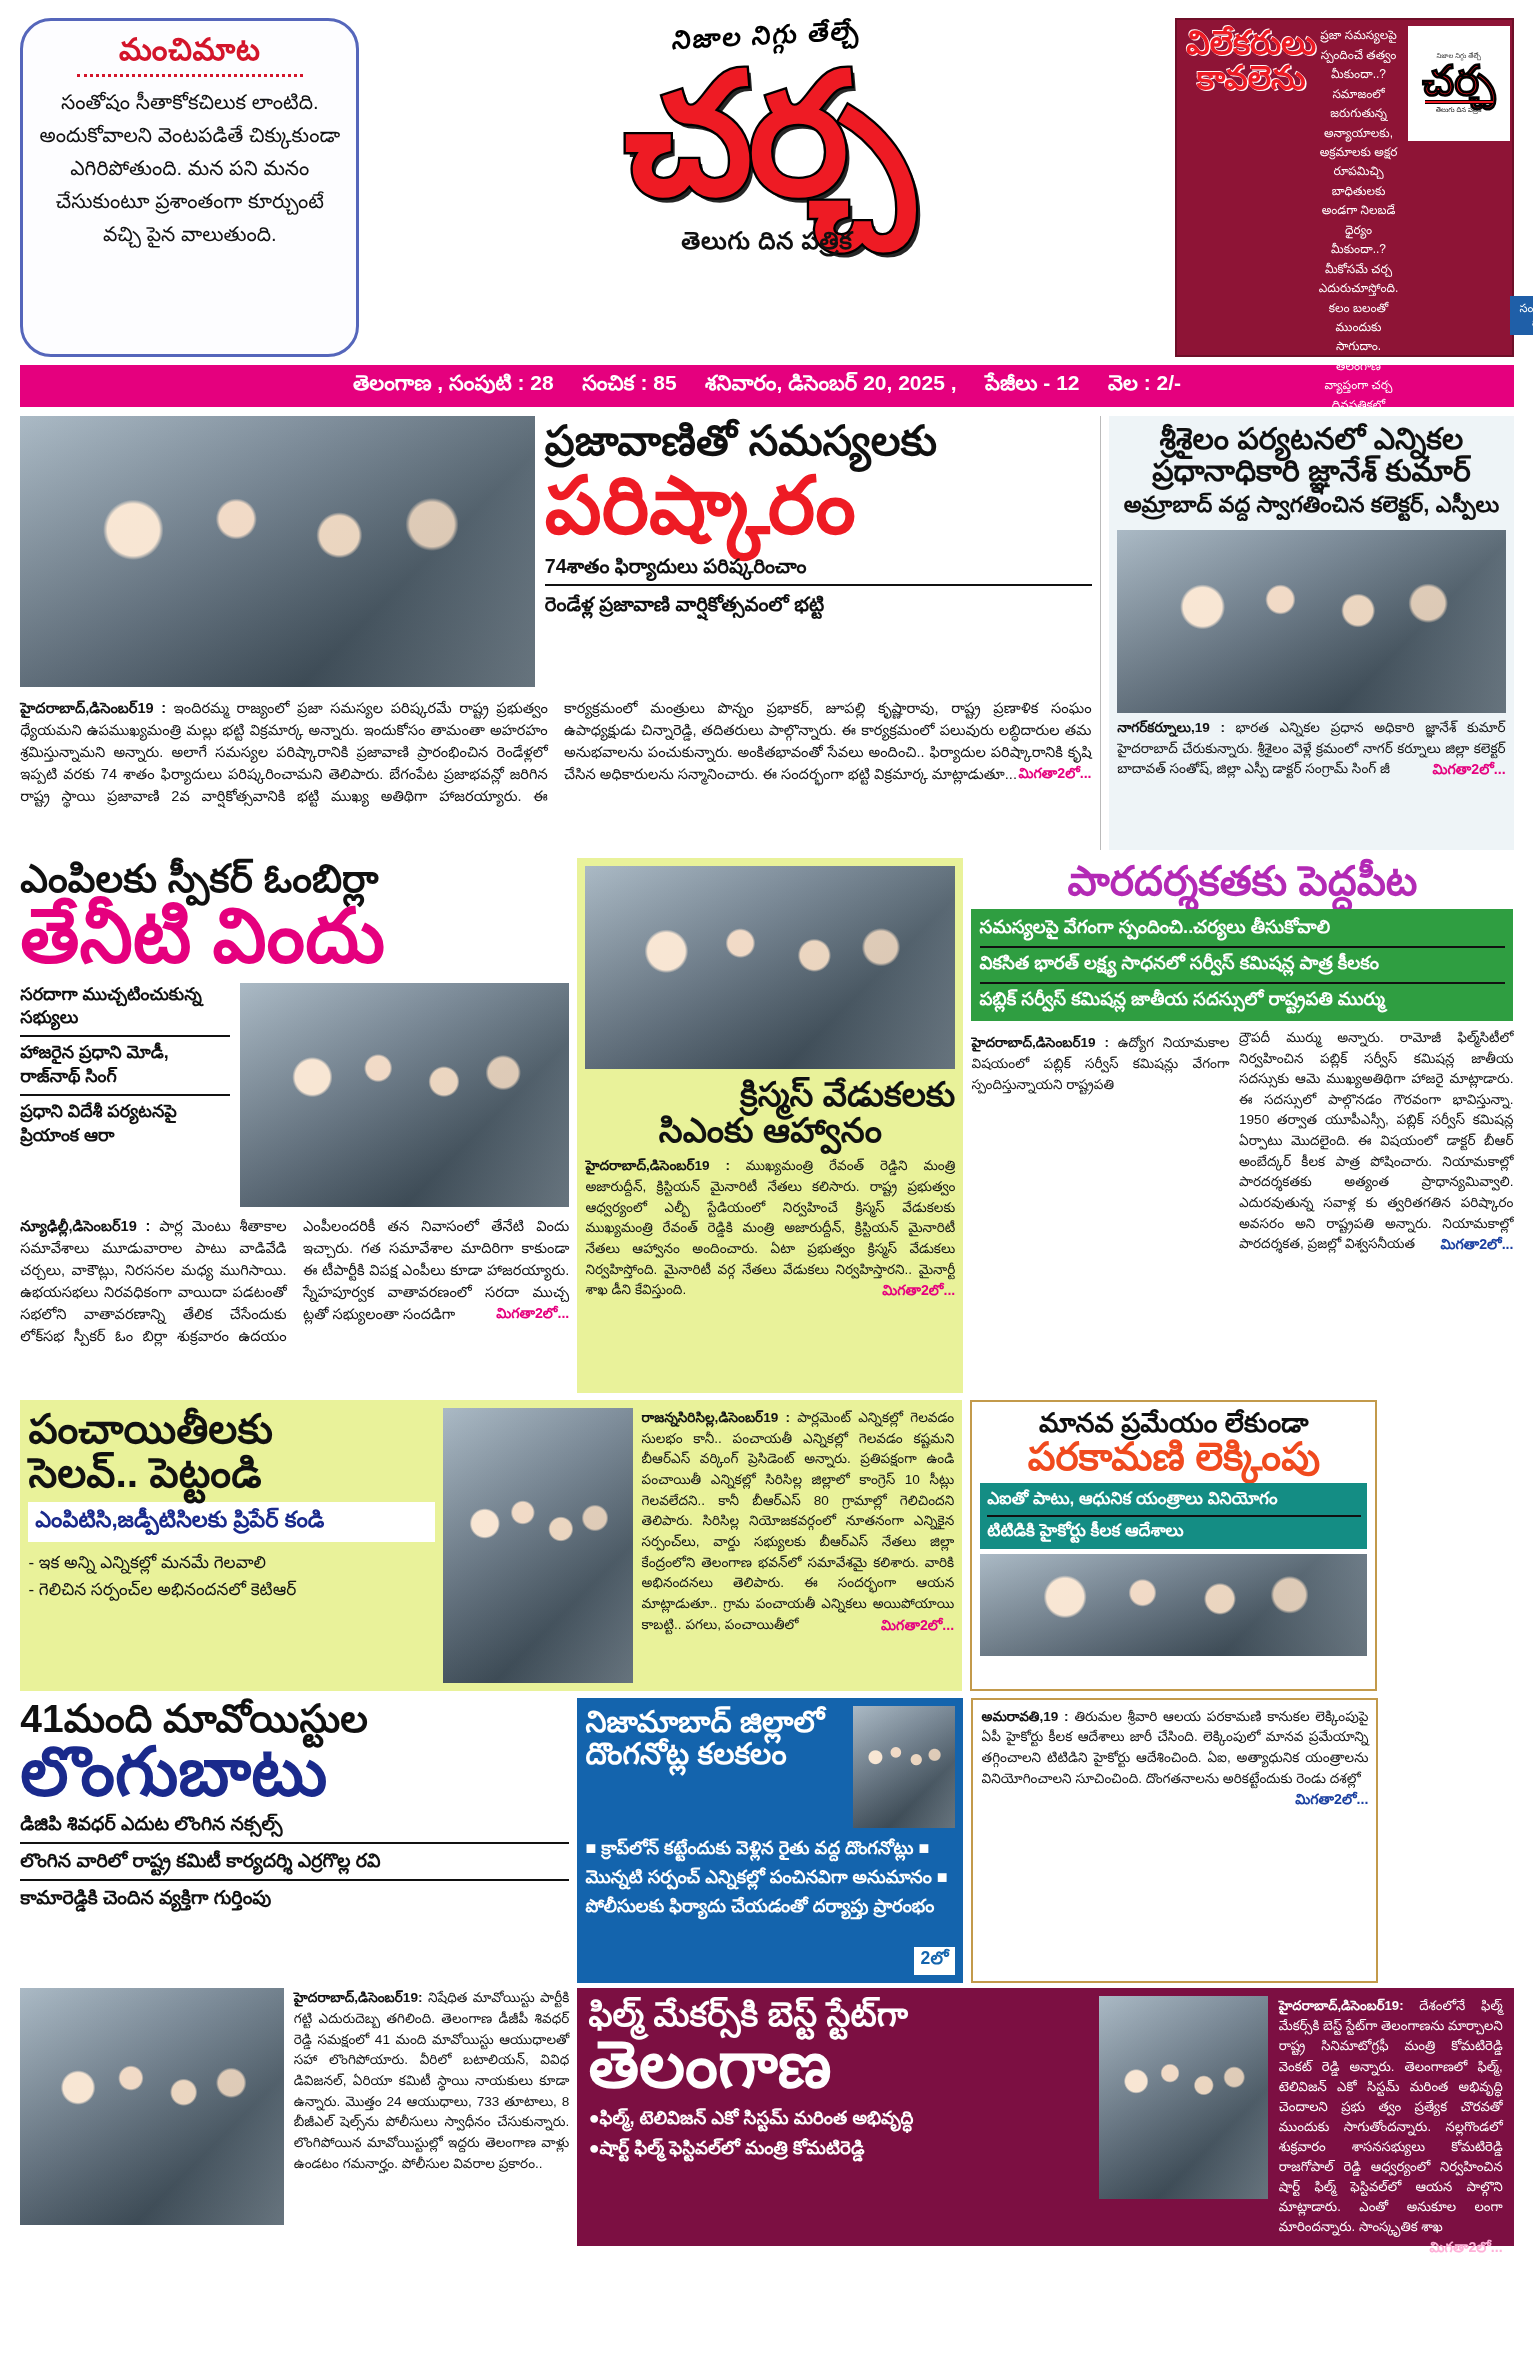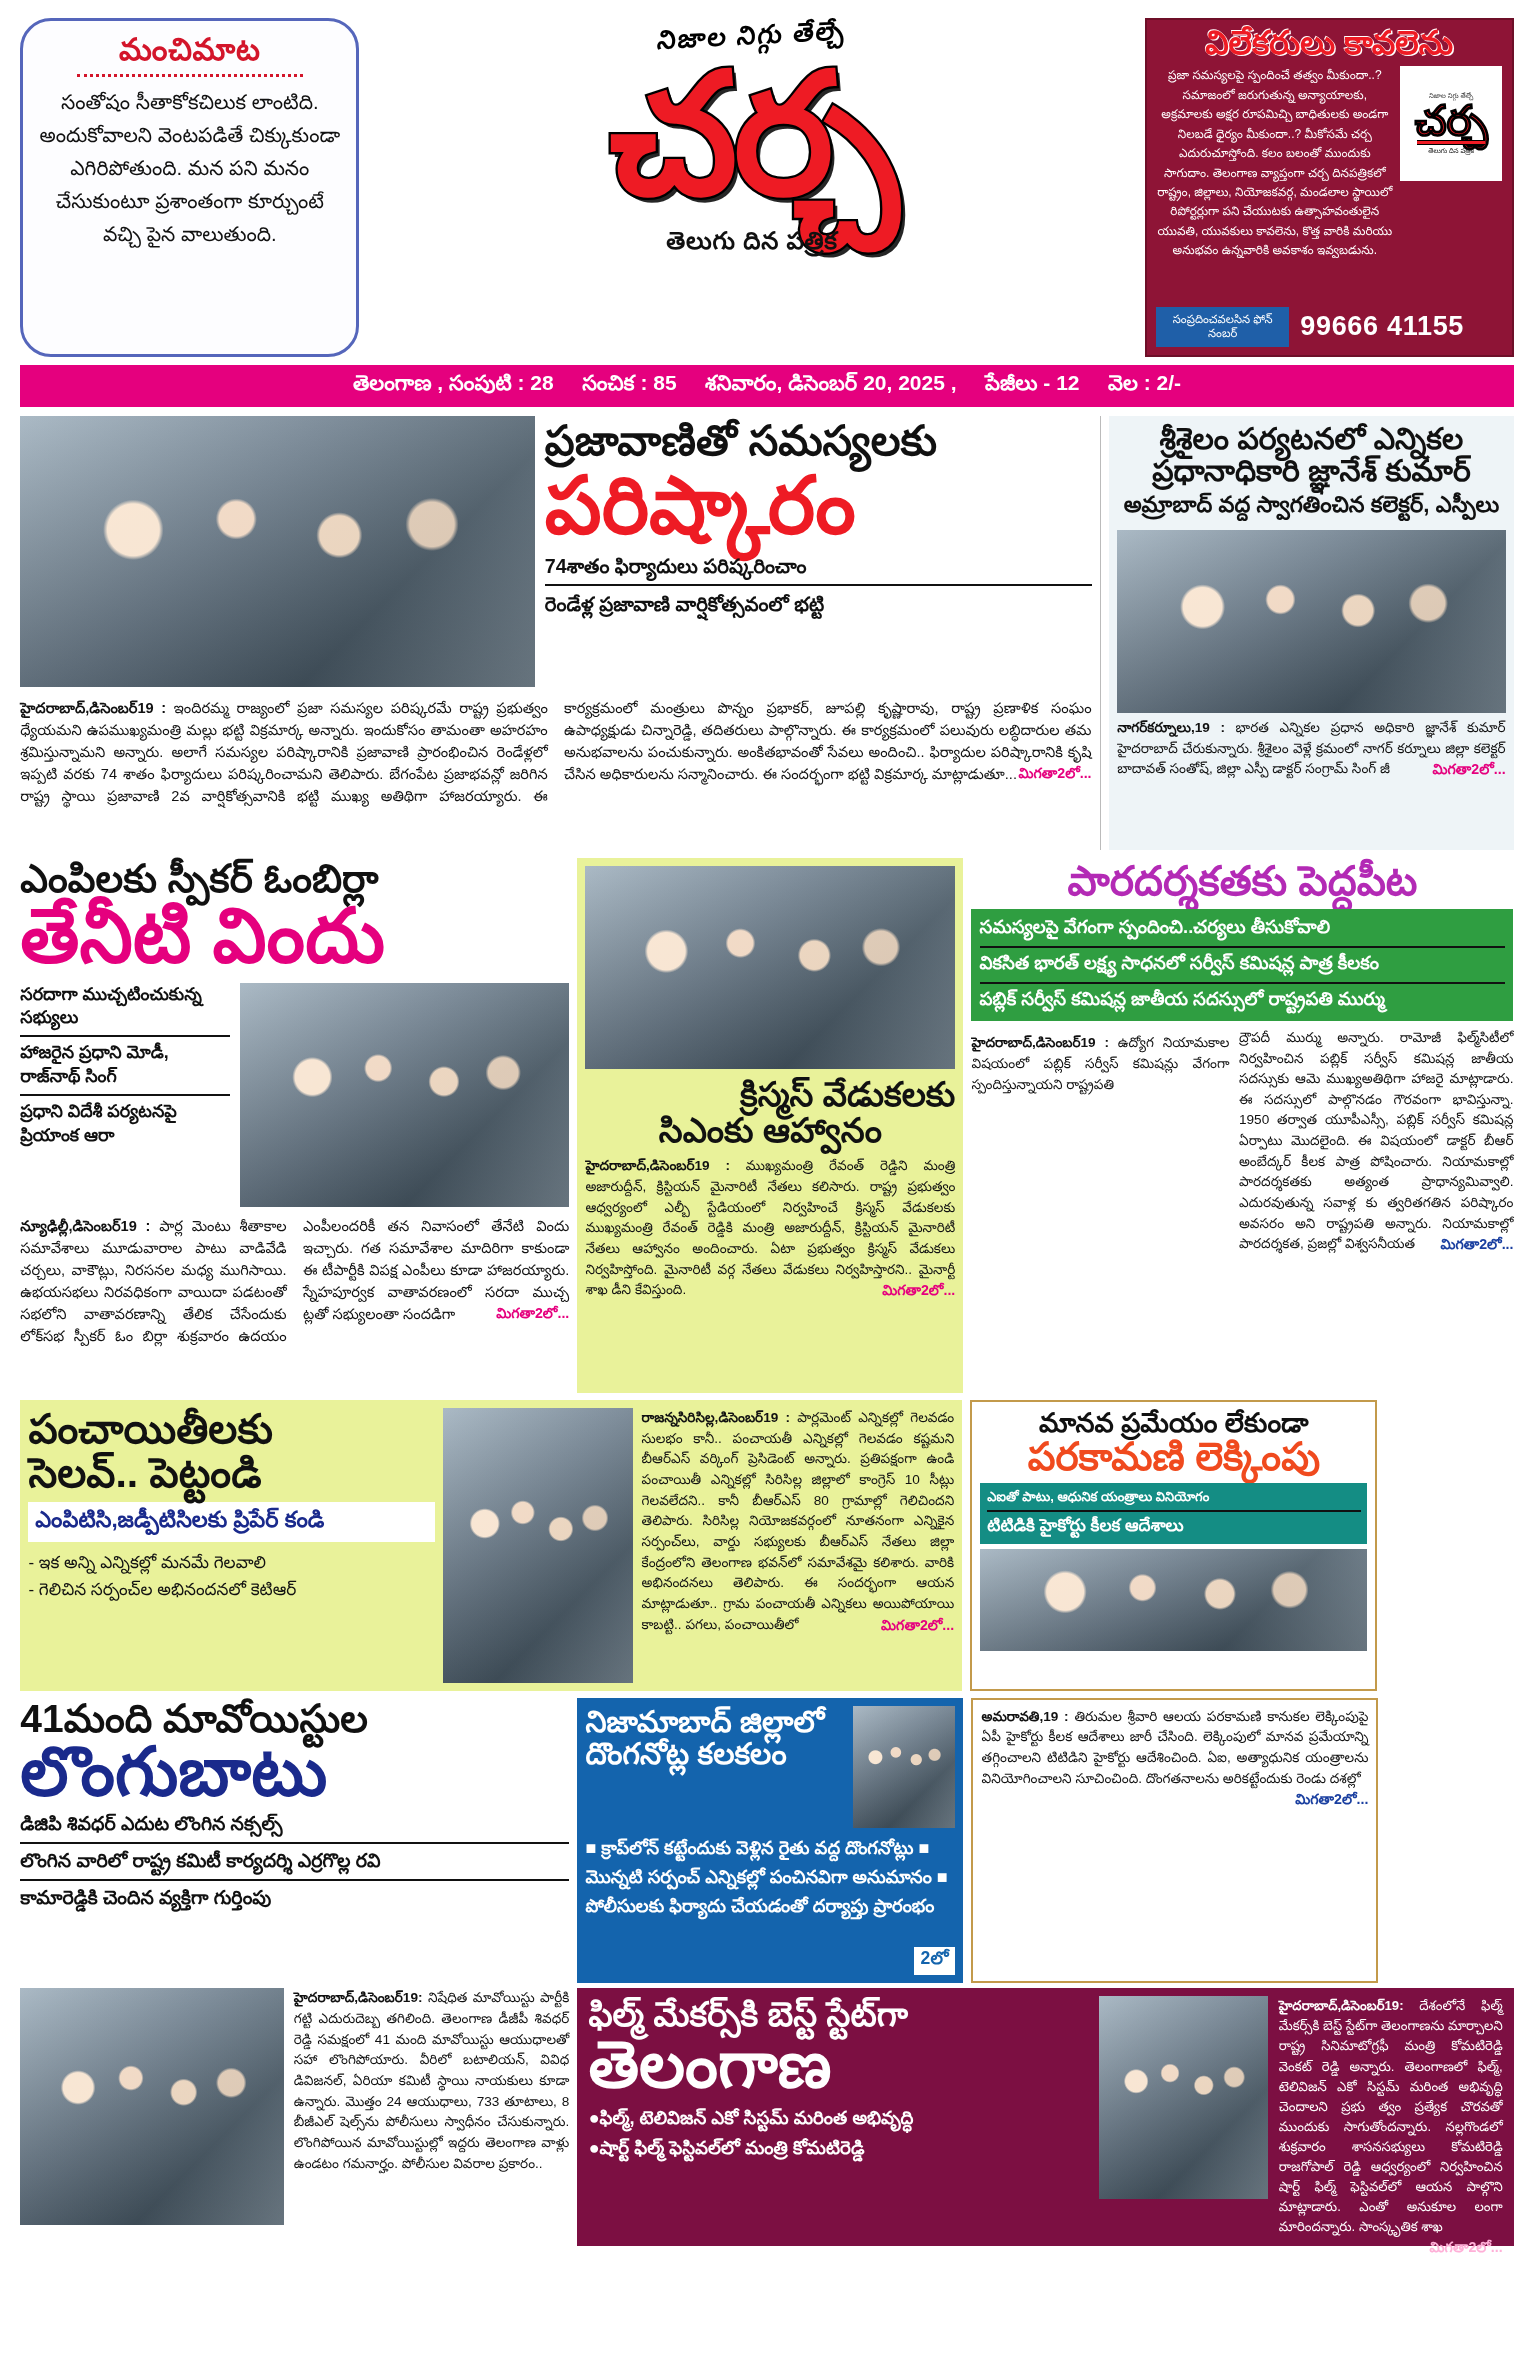--- a/index.html
+++ b/index.html
@@ -45,22 +45,22 @@
     text-shadow:4.1px 4.7px 0 rgba(0,0,0,0.85);
   }
   .logo-underbar {
     width:298px; height:17.6px; background:#ee1b24;
     border-top:3.4px solid #000; border-bottom:3.4px solid #000;
     margin:-13.6px 0 0 -61px; position:relative; z-index:-1;
   }
   .logo-sub { font-size:24.4px; font-weight:bold; color:#111; margin-top:5.4px; letter-spacing:0.7px; }
 
   .recruit-box {
-    width:369px; background:linear-gradient(180deg,#8e1436 0%, #8e1436 100%);
-    border:2px solid #6d0f28; padding:6.8px 9.5px 8.1px 9.5px; display:flex; flex-direction:column;
+    width:339px; background:linear-gradient(180deg,#8e1436 0%, #8e1436 100%);
+    border:2px solid #6d0f28; padding:6.8px 9.5px 8.1px 9.5px; display:flex; flex-direction:row;
   }
   .recruit-title {
     color:#ee1b24; font-size:33px; font-weight:900; text-align:center;
     letter-spacing:0px; line-height:1.05; text-shadow:1.4px 1.4px 0 #fff, -0.7px -0.7px 0 #fff;
     margin-bottom:5.4px;
   }
   .recruit-mid { display:flex; gap:6.8px; }
   .recruit-text { flex:1; color:#fff; font-size:12px; line-height:1.62; text-align:center; }
   .recruit-logo {
     width:102px; height:115px; background:#fff; display:flex; flex-direction:column;
@@ -304,21 +304,21 @@
             <span>పార్లమెంట్ ఎన్నికల్లో గెలవడం సులభం కానీ.. పంచాయతీ ఎన్నికల్లో గెలవడం కష్టమని బీఆర్ఎస్ వర్కింగ్ ప్రెసిడెంట్ అన్నారు. ప్రతిపక్షంగా ఉండి పంచాయితీ ఎన్నికల్లో సిరిసిల్ల జిల్లాలో కాంగ్రెస్ 10 సీట్లు గెలవలేదని.. కానీ బీఆర్ఎస్ 80 గ్రామాల్లో గెలిచిందని తెలిపారు. సిరిసిల్ల నియోజకవర్గంలో నూతనంగా ఎన్నికైన సర్పంచ్‌లు, వార్డు సభ్యులకు బీఆర్ఎస్ నేతలు జిల్లా కేంద్రంలోని తెలంగాణ భవన్‌లో సమావేశమై కలిశారు. వారికి అభినందనలు తెలిపారు. ఈ సందర్భంగా ఆయన మాట్లాడుతూ.. గ్రామ పంచాయతీ ఎన్నికలు అయిపోయాయి కాబట్టి.. పగలు, పంచాయితీలో</span>
             <span class="more">మిగతా2లో...</span>
           </div>
         </div>
       </div>
 
       <div class="col panel-border-gold" style="width:407px; padding:6.8px 8.1px; background:#fff;">
         <div class="hl-black" style="font-size:27px; text-align:center;">మానవ ప్రమేయం లేకుండా</div>
         <div class="hl-orange" style="font-size:39px; text-align:center;">పరకామణి లెక్కింపు</div>
         <div class="panel-teal" style="margin-top:5.4px; padding:5.4px 6.8px;">
-          <div style="font-size:13px; font-weight:bold;">ఎఐతో పాటు, ఆధునిక యంత్రాలు వినియోగం</div>
+          <div style="font-size:17px; font-weight:bold;">ఎఐతో పాటు, ఆధునిక యంత్రాలు వినియోగం</div>
           <div style="border-top:2px solid #111; margin:3.4px 0;"></div>
           <div style="font-size:17px; font-weight:bold;">టిటిడికి హైకోర్టు కీలక ఆదేశాలు</div>
         </div>
         <div class="photo" style="height:102px; margin-top:5.4px;"></div>
       </div>
     </div>
 
     <div class="row" style="margin-top:6.8px; height:285px;">
 
       <div class="col" style="width:549px;">

